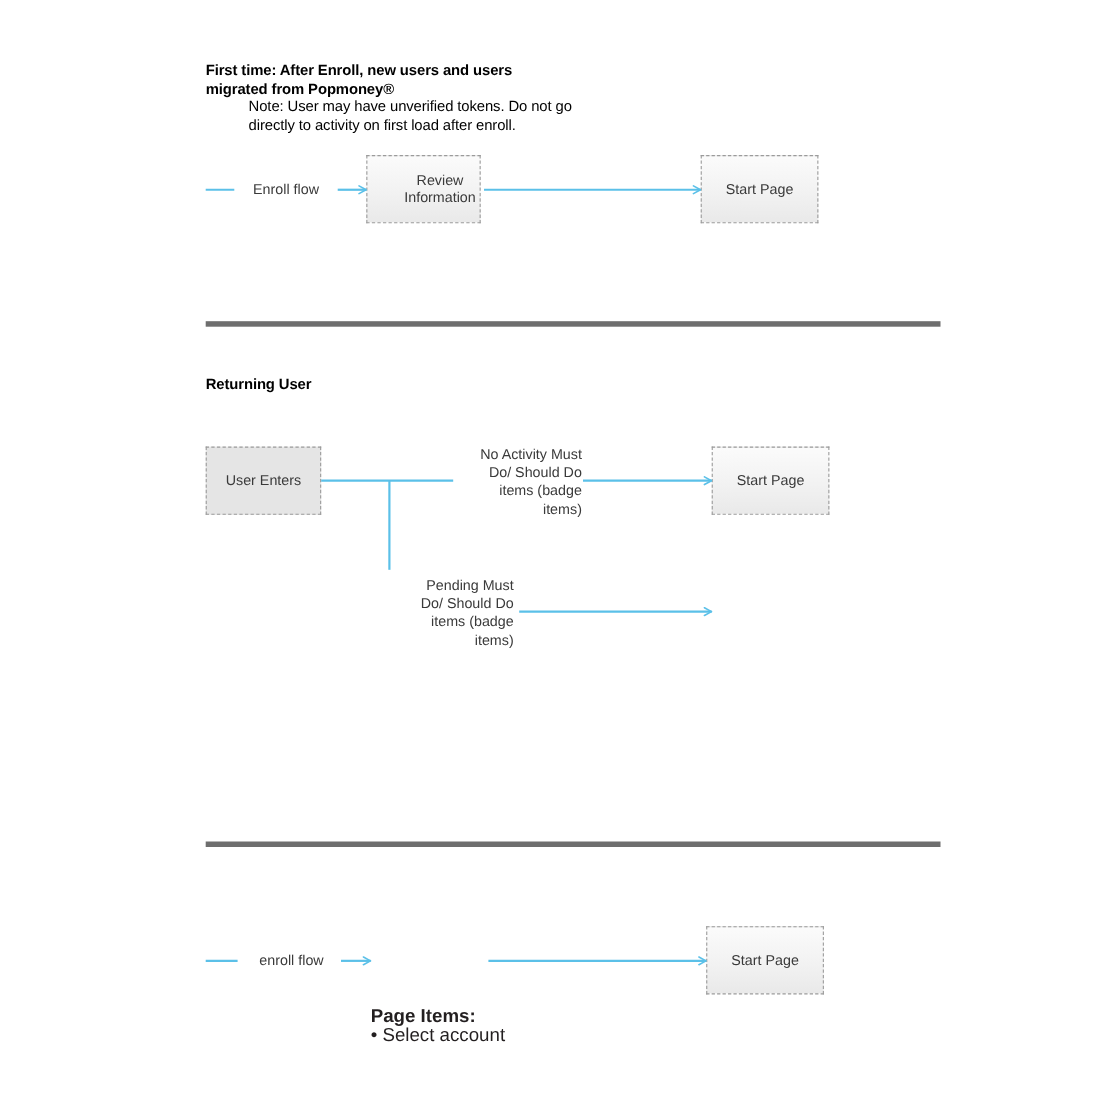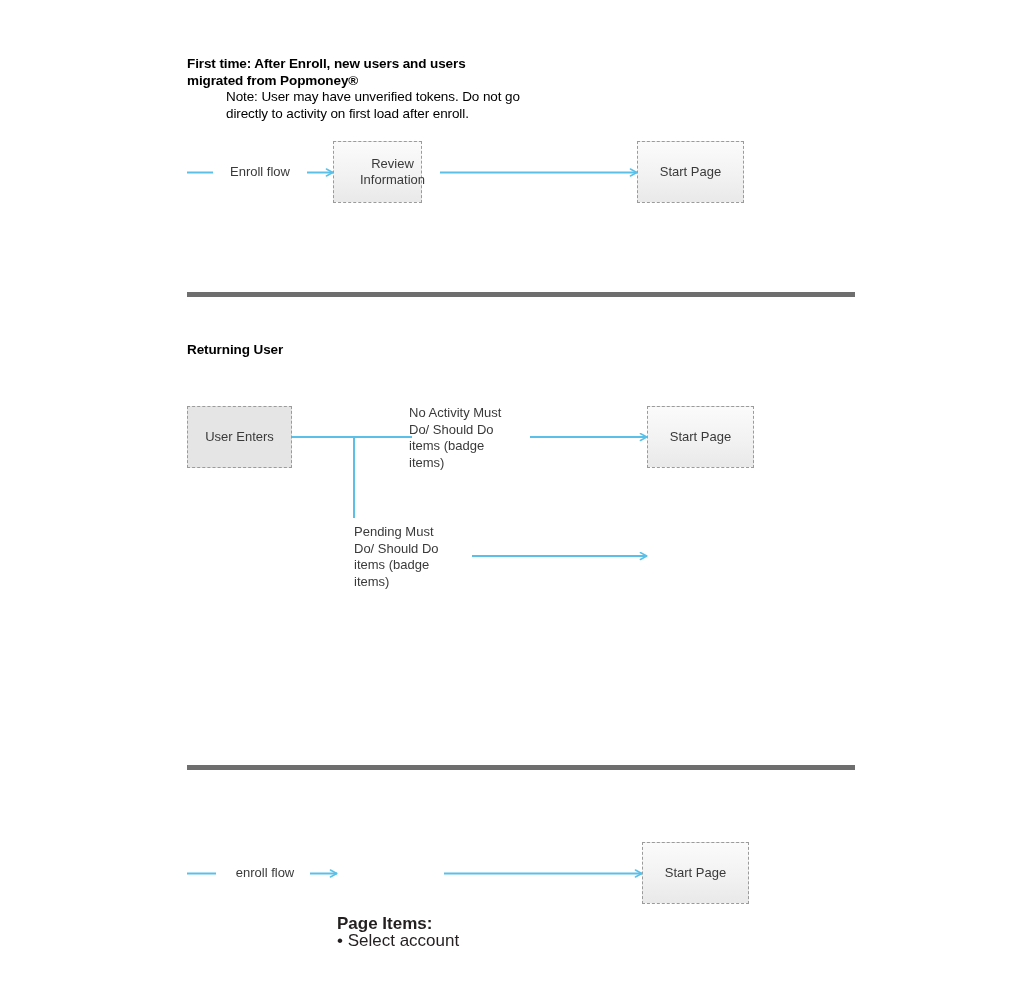--- a/index.html
+++ b/index.html
@@ -80,21 +80,21 @@
   .node.empty {
     background: #e5e5e5;
   }
 
   
   .edge-label {
     position: absolute;
     font-size: 13px;
     line-height: 16.5px;
     color: #3a3a3a;
-    text-align: left;
+    text-align: right;
     white-space: pre-line;
   }
   .edge-label.inline {
     text-align: center;
     white-space: nowrap;
   }
 
   
   .page-items {
     position: absolute;
@@ -123,21 +123,21 @@
 <body>
 
 <div class="canvas">
 
   <div class="heading" style="left:170px; top:56px; width:320px;">First time: After Enroll, new users and users migrated from Popmoney®</div>
 
   <div class="note" style="left:170px; top:89px; width:320px;margin-left:39px;">Note: User may have unverified tokens. Do not go directly to activity on first load after enroll.</div>
 
   <div class="edge-label inline" style="left:198px; top:164px; width:90px;">Enroll flow</div>
 
-  <div class="node filled" style="left:316px; top:141px; width:89px; height:62px;padding-left:34px;">Review
+  <div class="node filled" style="left:316px; top:141px; width:104px; height:62px;padding-left:34px;">Review
 Information</div>
 
   <div class="node filled" style="left:620px; top:141px; width:107px; height:62px;">Start Page</div>
 
   <div class="divider" style="left:170px; top:292px; width:668px;"></div>
 
   <div class="section-title" style="left:170px; top:342px;">Returning User</div>
 
   <div class="node empty" style="left:170px; top:406px; width:105px; height:62px;">User Enters</div>
 

